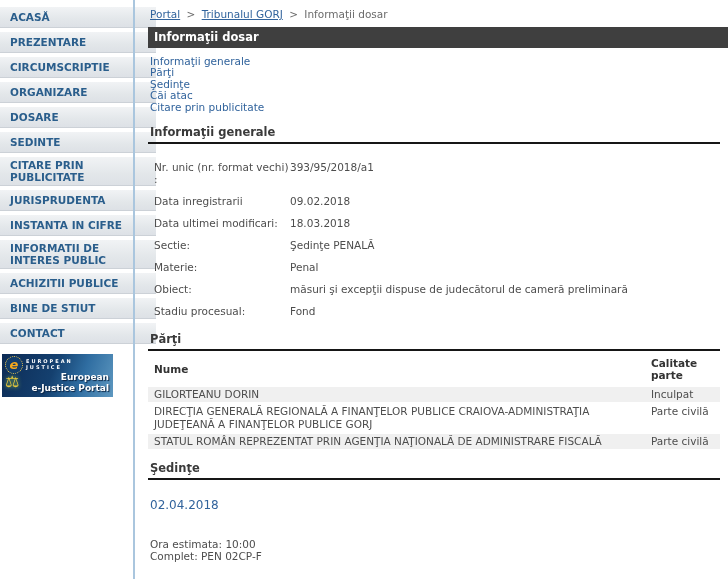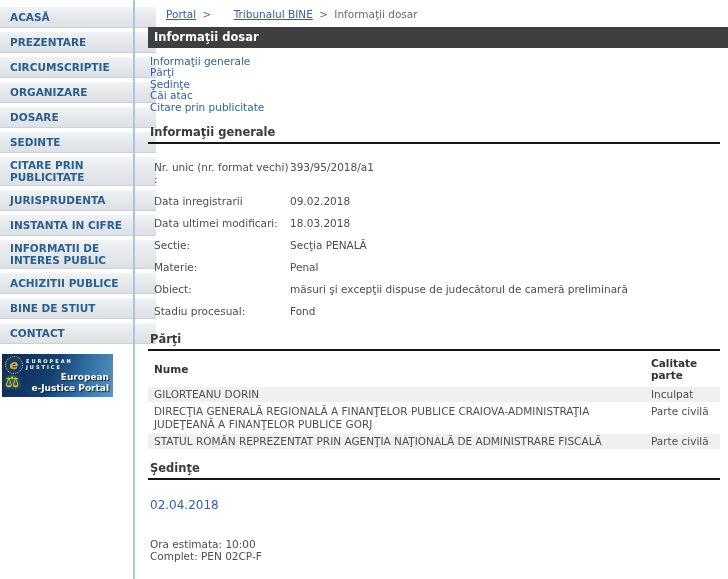--- a/index.html
+++ b/index.html
@@ -47,21 +47,21 @@
   }
   .ej-title {
     position:absolute; right:4px; bottom:4px; text-align:right;
     color:#ffffff; font-size:9px; font-weight:bold; line-height:10.5px;
     text-shadow:1px 1px 1px #0a2240;
   }
 
   
   .main { position:absolute; left:148px; top:0; right:0; }
   .breadcrumb { margin-top:8px; padding-left:2px; font-size:10.5px; color:#6b6b6b; }
-  .breadcrumb a { color:#31639c; text-decoration:underline; cursor:pointer;margin-left:16px; }
+  .breadcrumb a { color:#31639c; text-decoration:underline; cursor:pointer; }
   .breadcrumb .sep { margin:0 3px; color:#6b6b6b; }
 
   .title-bar {
     margin-top:7px; background:#3f3f3f; color:#ffffff;
     font-weight:bold; font-size:11.5px; padding:3px 8px 4px 6px;
   }
 
   .quick-links { margin-top:8px; padding-left:2px; line-height:11.4px; }
   .quick-links a { display:block; color:#31639c; text-decoration:none; font-size:10.5px; cursor:pointer; }
 
@@ -128,21 +128,21 @@
   </div>
 </aside>
 
 <div class="side-divider"></div>
 
 <main class="main">
 
   <div class="breadcrumb">
     <a>Portal</a>
     <span class="sep">&gt;</span>
-    <a>Tribunalul BINE</a>
+    <a>Tribunalul GORJ</a>
     <span class="sep">&gt;</span>
     <span>Informaţii dosar</span>
   </div>
 
   <div class="title-bar">Informaţii dosar</div>
 
   <div class="quick-links">
     <a>Informaţii generale</a>
     <a>Părţi</a>
     <a>Şedinţe</a>
@@ -160,21 +160,21 @@
     <div class="field-row">
       <div class="field-label">Data inregistrarii</div>
       <div class="field-value">09.02.2018</div>
     </div>
     <div class="field-row">
       <div class="field-label">Data ultimei modificari:</div>
       <div class="field-value">18.03.2018</div>
     </div>
     <div class="field-row">
       <div class="field-label">Sectie:</div>
-      <div class="field-value">Secţia PENALĂ</div>
+      <div class="field-value">Şedinţe PENALĂ</div>
     </div>
     <div class="field-row">
       <div class="field-label">Materie:</div>
       <div class="field-value">Penal</div>
     </div>
     <div class="field-row">
       <div class="field-label">Obiect:</div>
       <div class="field-value">măsuri şi excepţii dispuse de judecătorul de cameră preliminară</div>
     </div>
     <div class="field-row">

